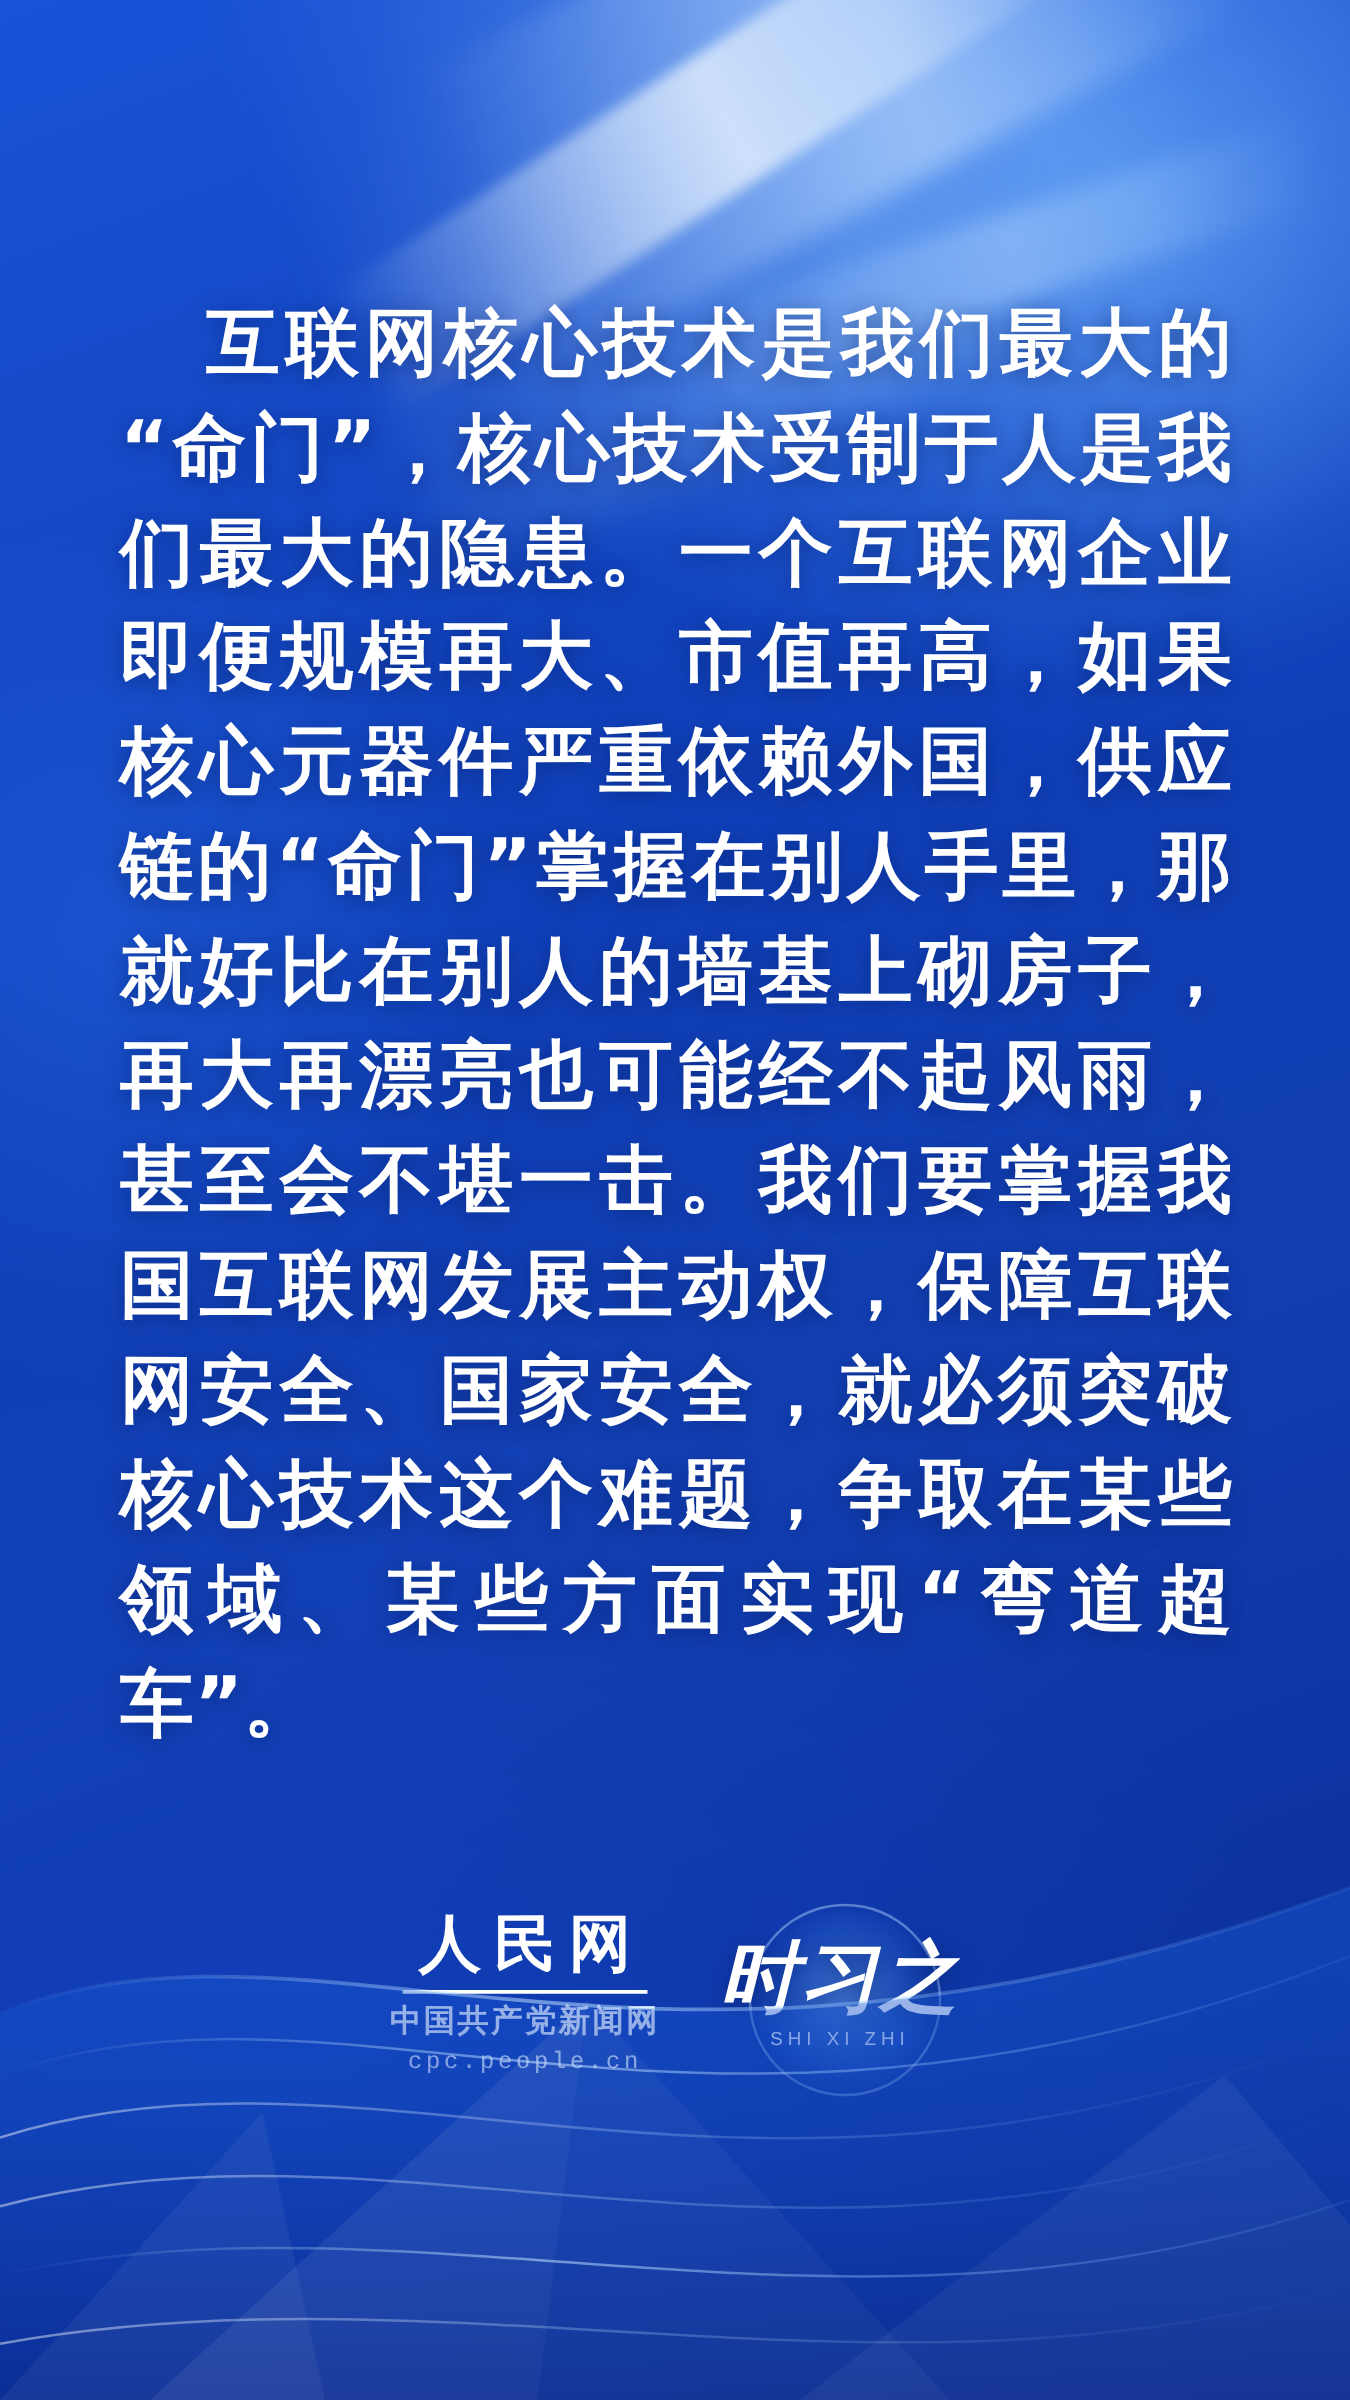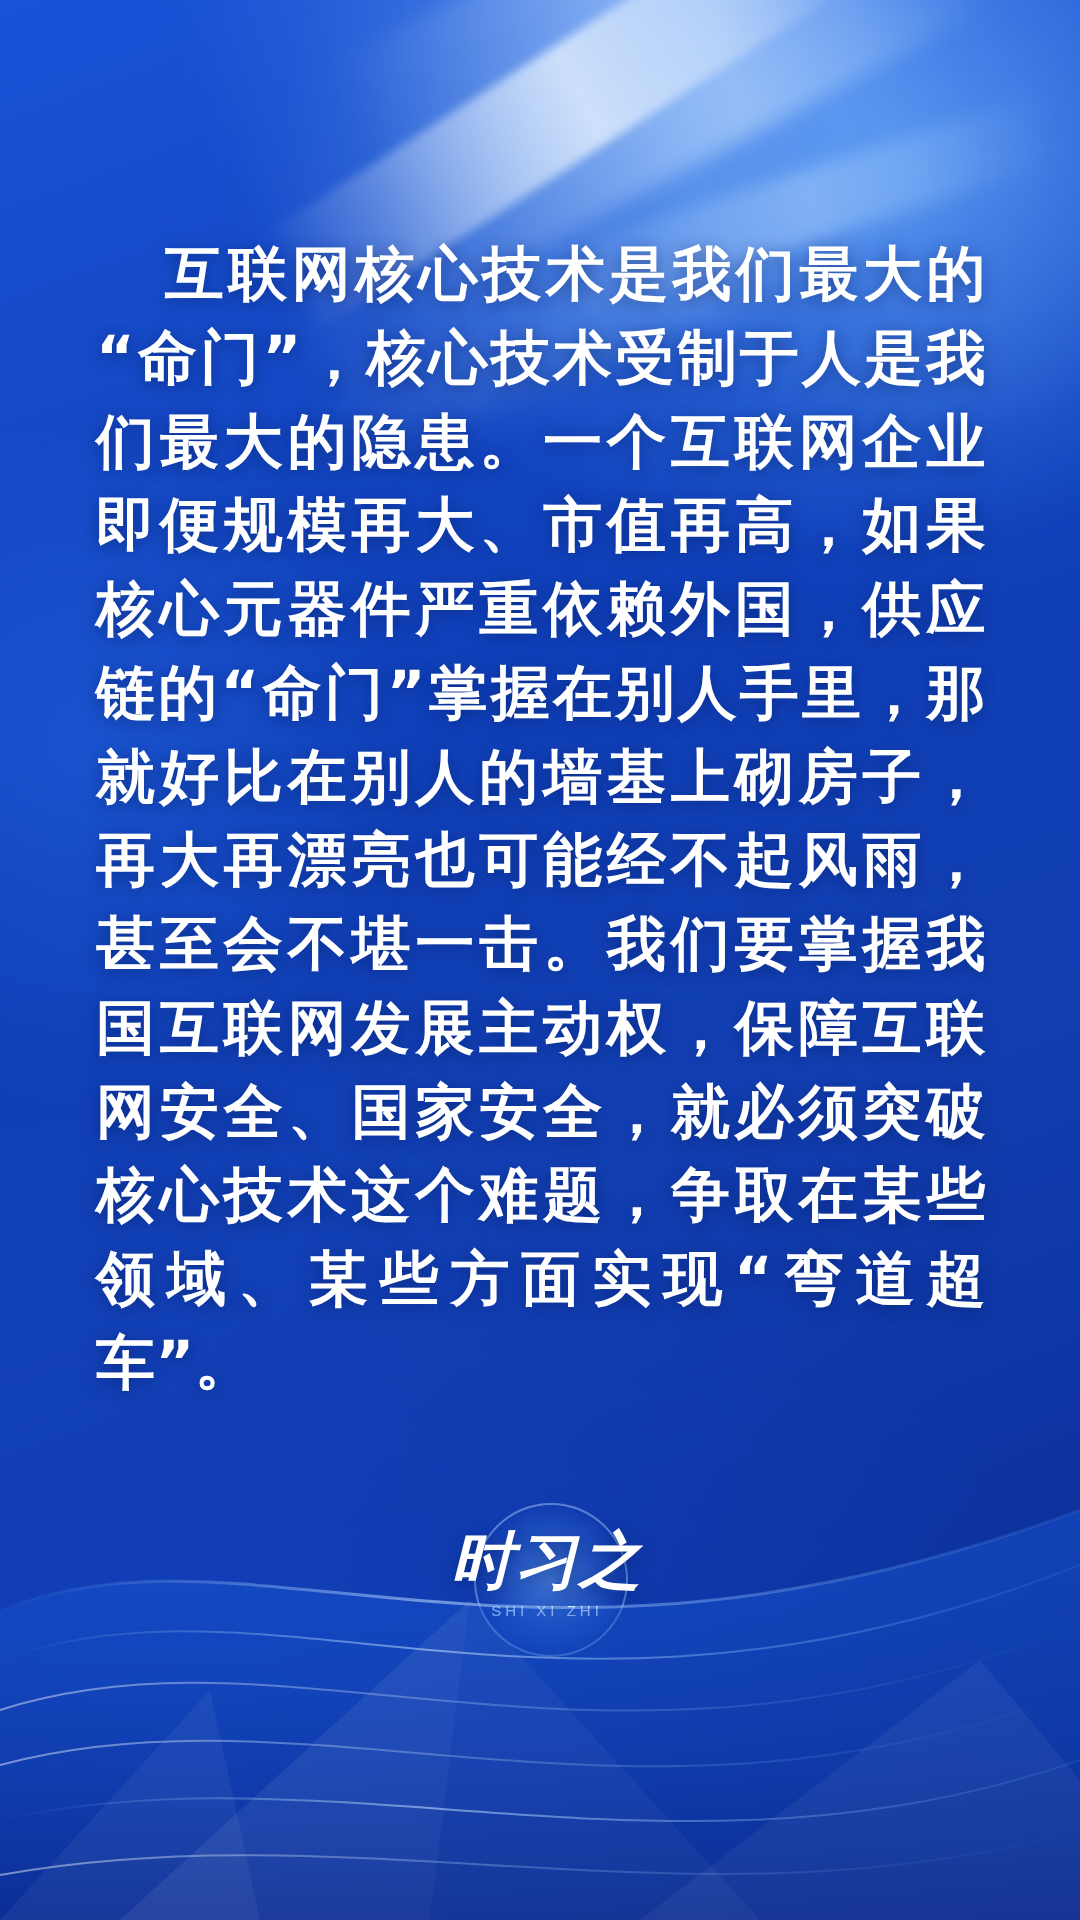--- a/index.html
+++ b/index.html
@@ -207,20 +207,26 @@
   <div class="streak streak-c"></div>
   <div class="streak streak-d"></div>
 
   <div class="quote">
     <span class="indent">　</span><span>互联网核心技术是我们最大的“命门”，核心技术受制于人是我们最大的隐患。一个互联网企业即便规模再大、市值再高，如果核心元器件严重依赖外国，供应链的“命门”掌握在别人手里，那就好比在别人的墙基上砌房子，再大再漂亮也可能经不起风雨，甚至会不堪一击。我们要掌握我国互联网发展主动权，保障互联网安全、国家安全，就必须突破核心技术这个难题，争取在某些领域、某些方面实现“弯道超车”。</span>
   </div>
 
 
   <div class="logos">
 
+    <div class="people-logo">
+      <div class="cn">人民网</div>
+      <div class="rule"></div>
+      <div class="sub">中国共产党新闻网</div>
+      <div class="url">cpc.people.cn</div>
+    </div>
 
     <div class="shixi">
       <div class="halo"></div>
       <div class="word">时习之</div>
       <div class="pinyin">SHI XI ZHI</div>
     </div>
 
   </div>
 
   <div class="bottom-art">

